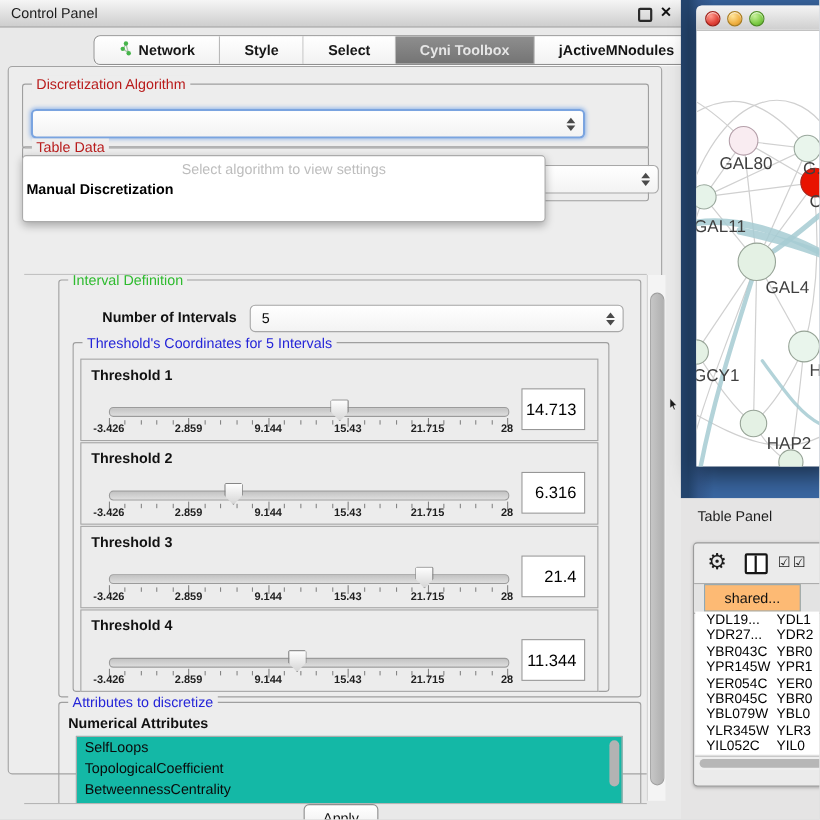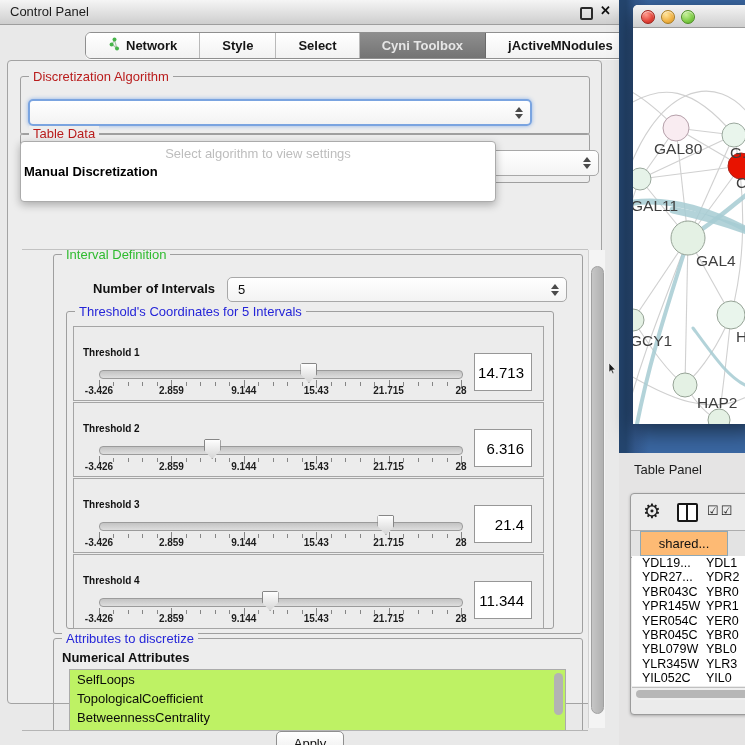--- a/index.html
+++ b/index.html
@@ -40,31 +40,31 @@
   #algo-popup .it1{position:absolute;left:3px;top:22px;font-size:13px;font-weight:700;color:#000;}
   #algo-popup .it2{position:absolute;left:3px;top:40px;font-size:13px;color:#000;}
 
   
   #scrollport{left:14px;top:188px;width:566px;height:480px;overflow:hidden;border-top:1px solid #c2c2c2;border-bottom:1px solid #b5b5b5;}
   #vscroll{left:580px;top:189px;width:16px;height:478px;background:#f4f4f4;border-left:1px solid #d2d2d2;}
   .sthumb{position:absolute;background:linear-gradient(90deg,#c6c6c6,#b0b0b0);border:1px solid #a0a0a0;border-radius:7px;}
 
   
   .trow{position:absolute;left:6px;width:469px;height:73px;background:#ececec;border:1px solid #a5a5a5;}
-  .tlabel{position:absolute;left:9px;top:6px;font-size:10px;font-weight:700;color:#111;margin-top:14px;}
+  .tlabel{position:absolute;left:9px;top:6px;font-size:13px;font-weight:700;color:#111;}
   .track{position:absolute;left:25px;top:43px;width:362px;height:7px;background:linear-gradient(#c3c3c3,#dedede);border:1px solid #9b9b9b;border-radius:4px;}
   .thumb{position:absolute;top:36px;width:15px;height:18px;background:linear-gradient(#fefefe,#d6d6d6);border:1px solid #868686;clip-path:polygon(0 8%,10% 0,90% 0,100% 8%,100% 55%,50% 100%,0 55%);}
   .ticks{position:absolute;left:25px;top:53px;width:362px;height:9px;}
   .tick{position:absolute;top:2px;width:1px;height:4px;background:#858585;}
   .tick.major{top:0;height:8px;}
   .ticklab{position:absolute;top:58px;width:60px;text-align:center;font-size:10px;font-weight:700;color:#1e1e1e;}
   .vbox{position:absolute;right:11px;top:26px;width:58px;height:38px;background:#fff;border:1px solid #979797;font-size:15px;color:#000;display:flex;align-items:center;justify-content:flex-end;padding-right:7px;box-sizing:border-box;}
 
   
-  #attr-list{position:absolute;left:15px;top:30px;width:495px;height:60px;background:#bef264;border:1px solid #ababab;overflow:hidden;}
+  #attr-list{position:absolute;left:15px;top:30px;width:495px;height:60px;background:#14b8a6;border:1px solid #ababab;overflow:hidden;}
   .litem{font-size:13px;color:#0a0a0a;line-height:19px;padding-left:7px;white-space:nowrap;}
   #attr-vthumb{position:absolute;right:2px;top:3px;width:9px;height:42px;background:#b3b3b3;border-radius:5px;}
 
   #apply-btn{left:268px;top:670px;width:66px;height:23px;background:linear-gradient(#ffffff,#ededed);border:1px solid #8f8f8f;border-radius:5px;font-size:13px;color:#111;display:flex;align-items:center;justify-content:center;}
 
   
   #desktop{left:619px;top:0;width:126px;height:453px;background:linear-gradient(90deg,#24456e 0px,#24456e 7px,#33588c 16px,#3a67a2 30px,#3a67a2 100%);}
   #netwin{position:absolute;left:14px;top:5px;width:125px;height:419px;background:#fff;border-radius:5px 5px 0 0;box-shadow:0 8px 22px rgba(0,0,0,.55);}
   #netbar{position:absolute;left:0;top:0;width:100%;height:22px;background:linear-gradient(#f4f4f4,#cfcfcf);border-bottom:1px solid #9a9a9a;border-radius:5px 5px 0 0;}
   .light{position:absolute;top:5px;width:12px;height:12px;border-radius:50%;box-shadow:inset 0 1px 1px rgba(255,255,255,.7);}

